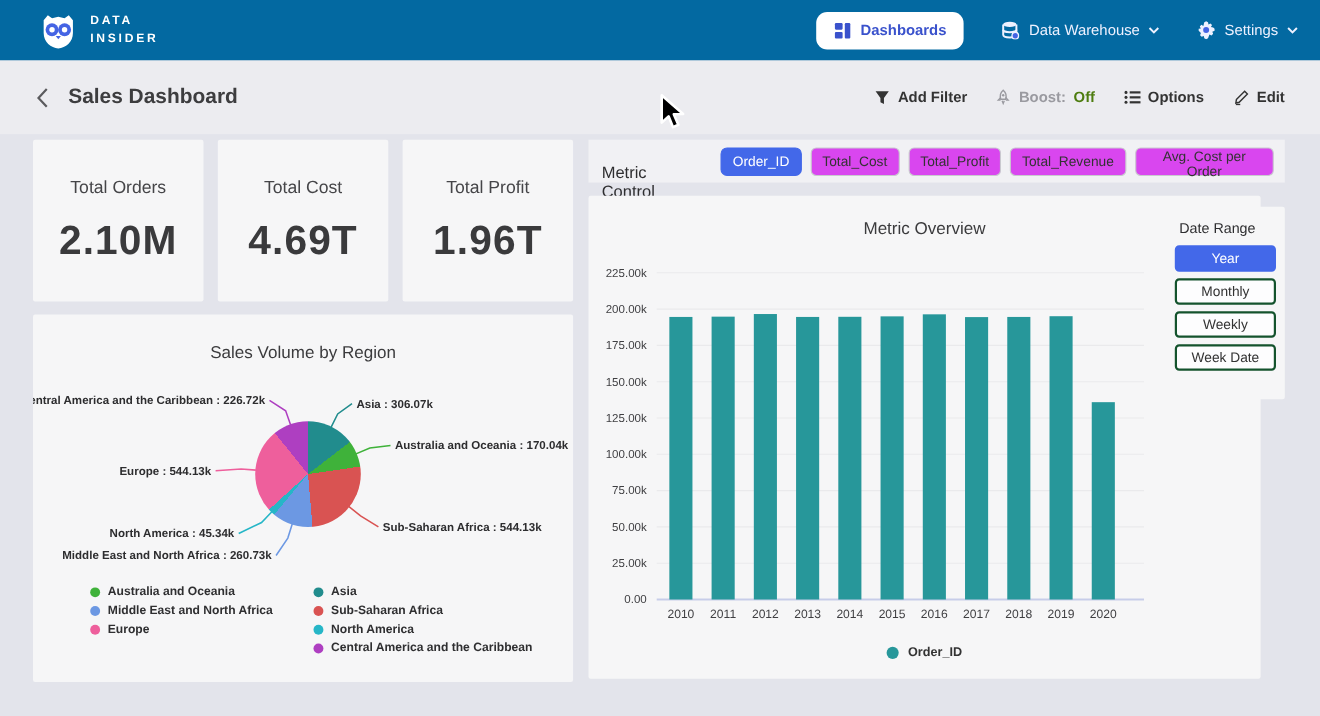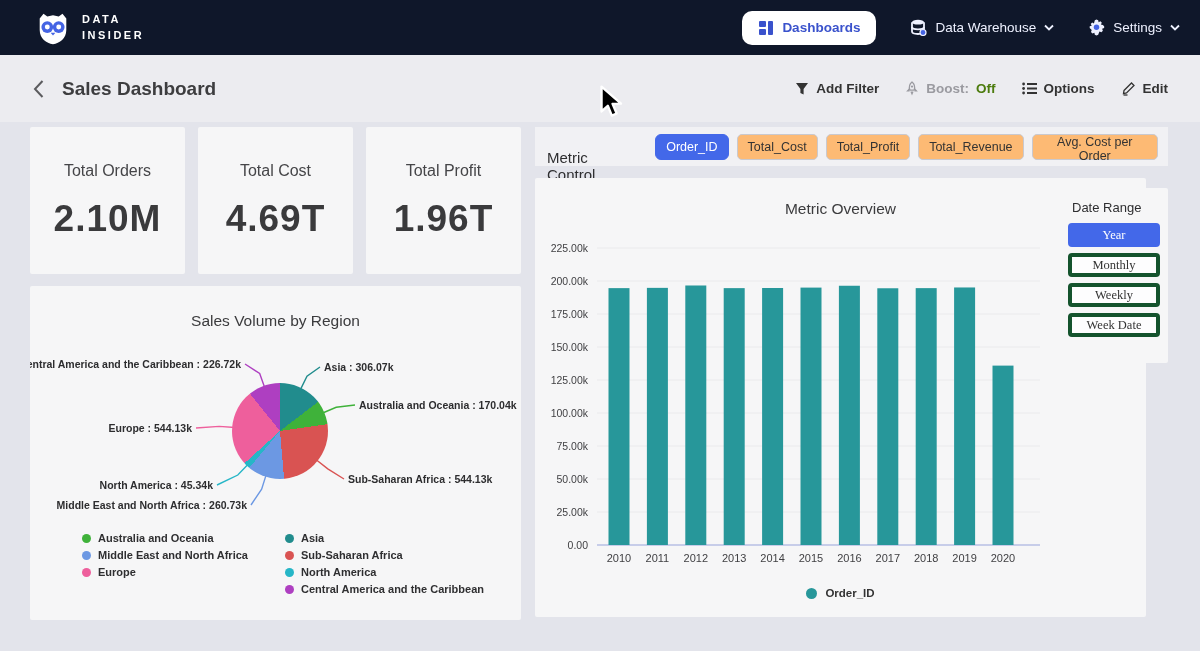--- a/index.html
+++ b/index.html
@@ -1,20 +1,20 @@
 <!DOCTYPE html>
 <html><head>
 <meta charset="utf-8">
 <style>
   * { margin:0; padding:0; box-sizing:border-box; }
   html,body { width:1200px; height:651px; overflow:hidden; }
   body { font-family:"Liberation Sans", sans-serif; background:#e3e4eb; position:relative; }
 
   
-  .navbar { position:absolute; left:0; top:0; width:1200px; height:55px; background:#0f172a;
+  .navbar { position:absolute; left:0; top:0; width:1200px; height:55px; background:#0369a1;
             display:flex; align-items:center; padding:0 20px; }
   .logo { display:flex; align-items:center; gap:10px; margin-left:14px; }
   .logo-text { color:#fff; font-size:11px; font-weight:bold; letter-spacing:2.5px; line-height:1.45; }
   .nav-right { margin-left:auto; display:flex; align-items:center; gap:34px; }
   .nav-pill { background:#fff; border:none; border-radius:10px; height:34px; padding:0 16px;
               display:flex; align-items:center; gap:8px; color:#3a52cc; font-size:13.5px; font-weight:bold; cursor:pointer; }
   .nav-item { display:flex; align-items:center; gap:8px; color:#eef1ff; font-size:13.5px; cursor:pointer; }
 
   
   .page-header { position:absolute; left:0; top:55px; width:1200px; height:67px; background:#ececf0;
@@ -29,21 +29,21 @@
   
   .card { position:absolute; background:#f6f6f7; border-radius:2px; }
   .kpi { width:155px; height:147px; top:127px; display:flex; flex-direction:column; align-items:center; justify-content:center; gap:18px; }
   .kpi-label { font-size:16px; color:#454548; }
   .kpi-value { font-size:37px; font-weight:bold; color:#3a3a3c; letter-spacing:1px; }
 
   
   .metric-strip { position:absolute; left:535px; top:127px; width:633px; height:39px; background:#f1f1f4;
                   display:flex; align-items:center; gap:8px; padding:0 10px; }
   .metric-label { font-size:15px; color:#2e2e30; margin-right:8px; margin-left:2px;margin-top:39px; }
-  .chip { height:26px; padding:0 10px; border-radius:5px; border:1px solid #c9c9cf; background:#fdba74;
+  .chip { height:26px; padding:0 10px; border-radius:5px; border:1px solid #c9c9cf; background:#d946ef;
           font-size:12.5px; color:#333; font-family:inherit; cursor:pointer; }
   .chip.selected { background:#4368e9; border-color:#4368e9; color:#fff; border-radius:6px; }
 
   
   #bar-card { left:535px; top:178px; width:611px; height:439px; }
   .chart-title { text-align:center; font-size:15.5px; color:#3b3b3d; padding-top:22px; }
   #bar-svg { position:absolute; left:0; top:0; }
   .gridline { stroke:#eaeaec; stroke-width:1; }
   .axis-base { stroke:#c7cde9; stroke-width:2; }
   .ytick { font-size:10.5px; fill:#3f3f42; text-anchor:end; }
@@ -62,22 +62,22 @@
   .pie-legend .col { display:flex; flex-direction:column; gap:5px; }
   .pie-legend .col:first-child { width:203px; }
   .legend-row { display:flex; align-items:center; gap:7px; cursor:pointer; }
   .legend-row .dot { width:9px; height:9px; border-radius:50%; flex:0 0 auto; }
   .legend-row span { font-size:11px; font-weight:bold; color:#2f2f31; white-space:nowrap; }
 
   
   #date-panel { left:1060px; top:188px; width:108px; height:175px; padding:10px 8px; }
   .date-label { font-size:13px; color:#2e2e30; margin:2px 0 8px 4px; }
   .date-btn { display:block; width:92px; height:24px; margin:0 16px 6px 0; border-radius:4px;
-              border:4px solid #14532d; background:#fdfdfe; font-size:12.5px; color:#333;
-              font-family:Liberation Serif, serif; cursor:pointer; }
+              border:2px solid #14532d; background:#fdfdfe; font-size:12.5px; color:#333;
+              font-family:Liberation Sans, sans-serif; cursor:pointer; }
   .date-btn.selected { background:#4368e9; border-color:#4368e9; color:#fff; }
 
   #cursor { position:absolute; left:598px; top:84px; pointer-events:none; z-index:50; }
 </style>
 </head>
 <body>
 
 <header class="navbar">
   <div class="logo">
     <svg width="38" height="38" viewBox="0 0 40 40">

